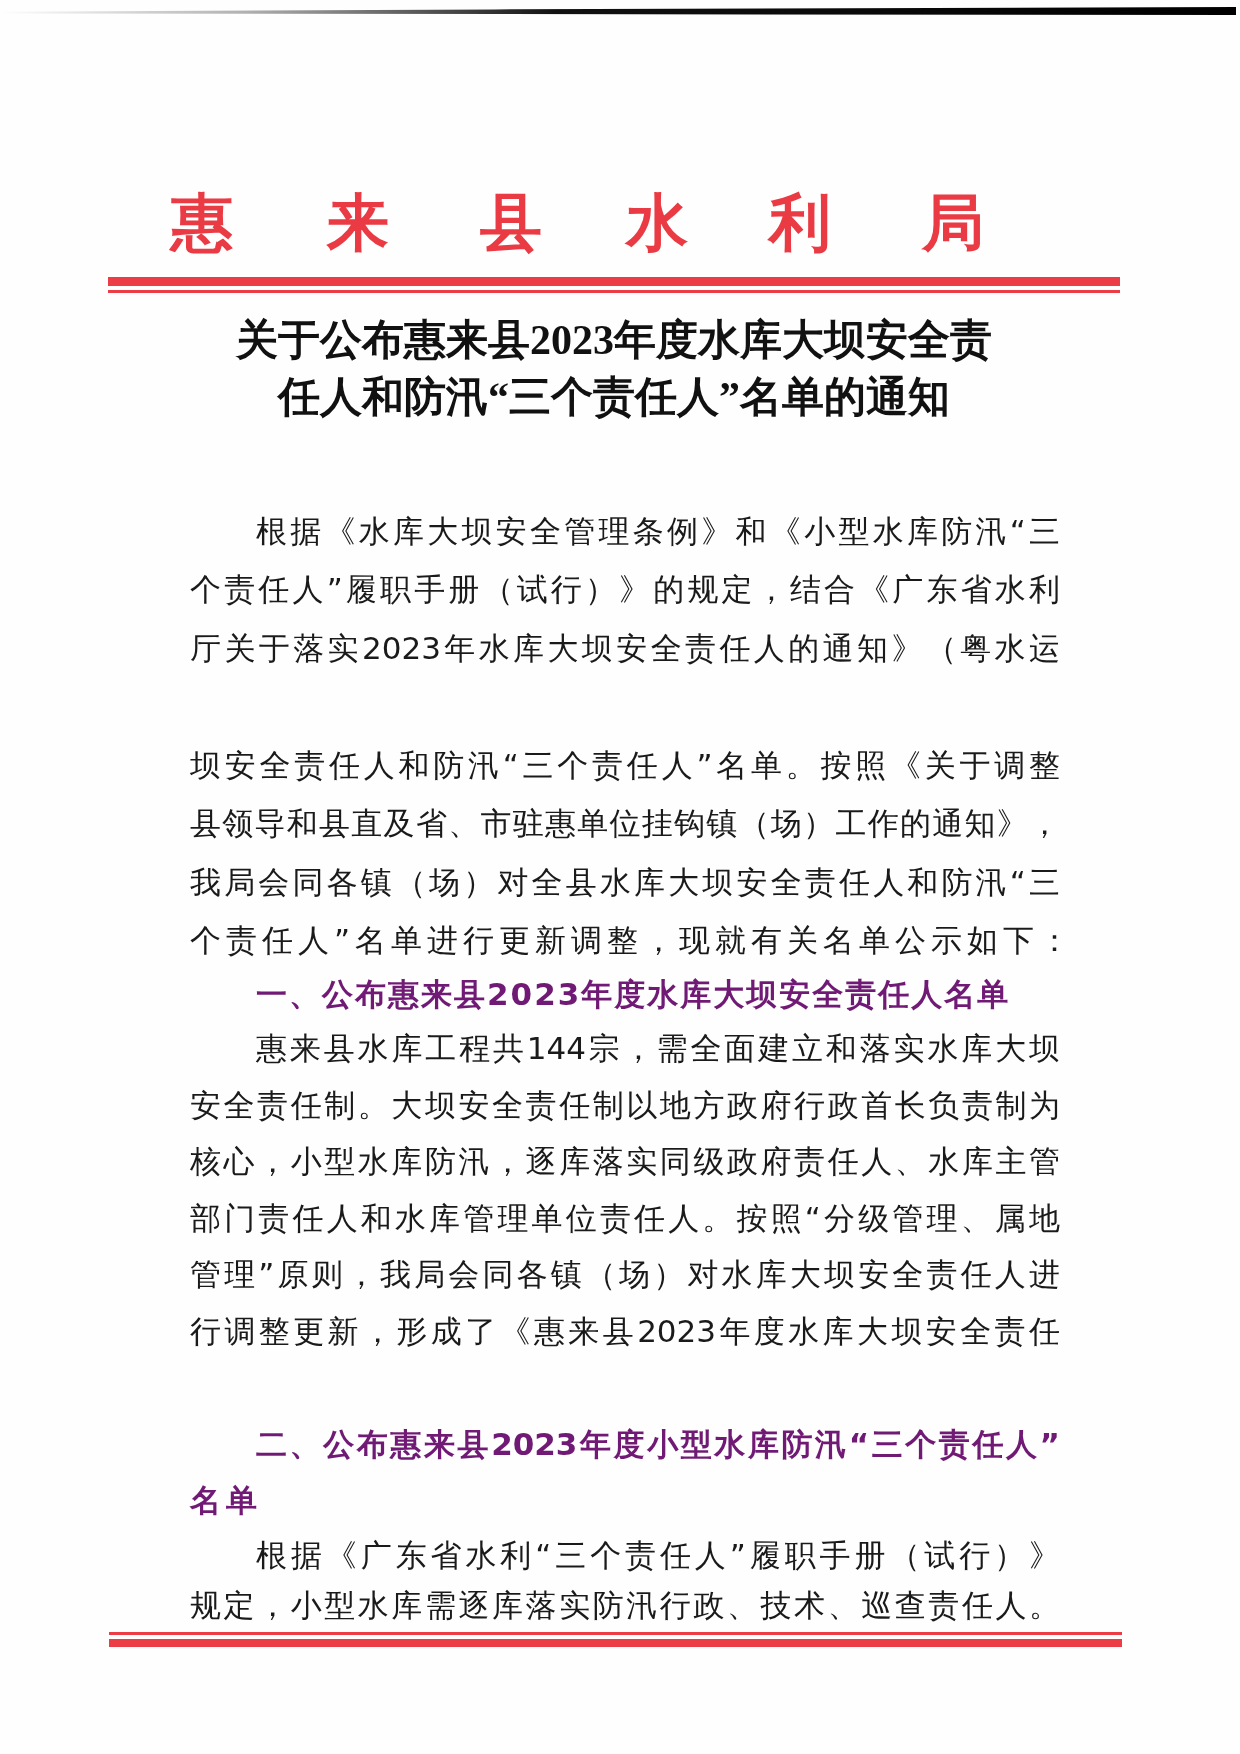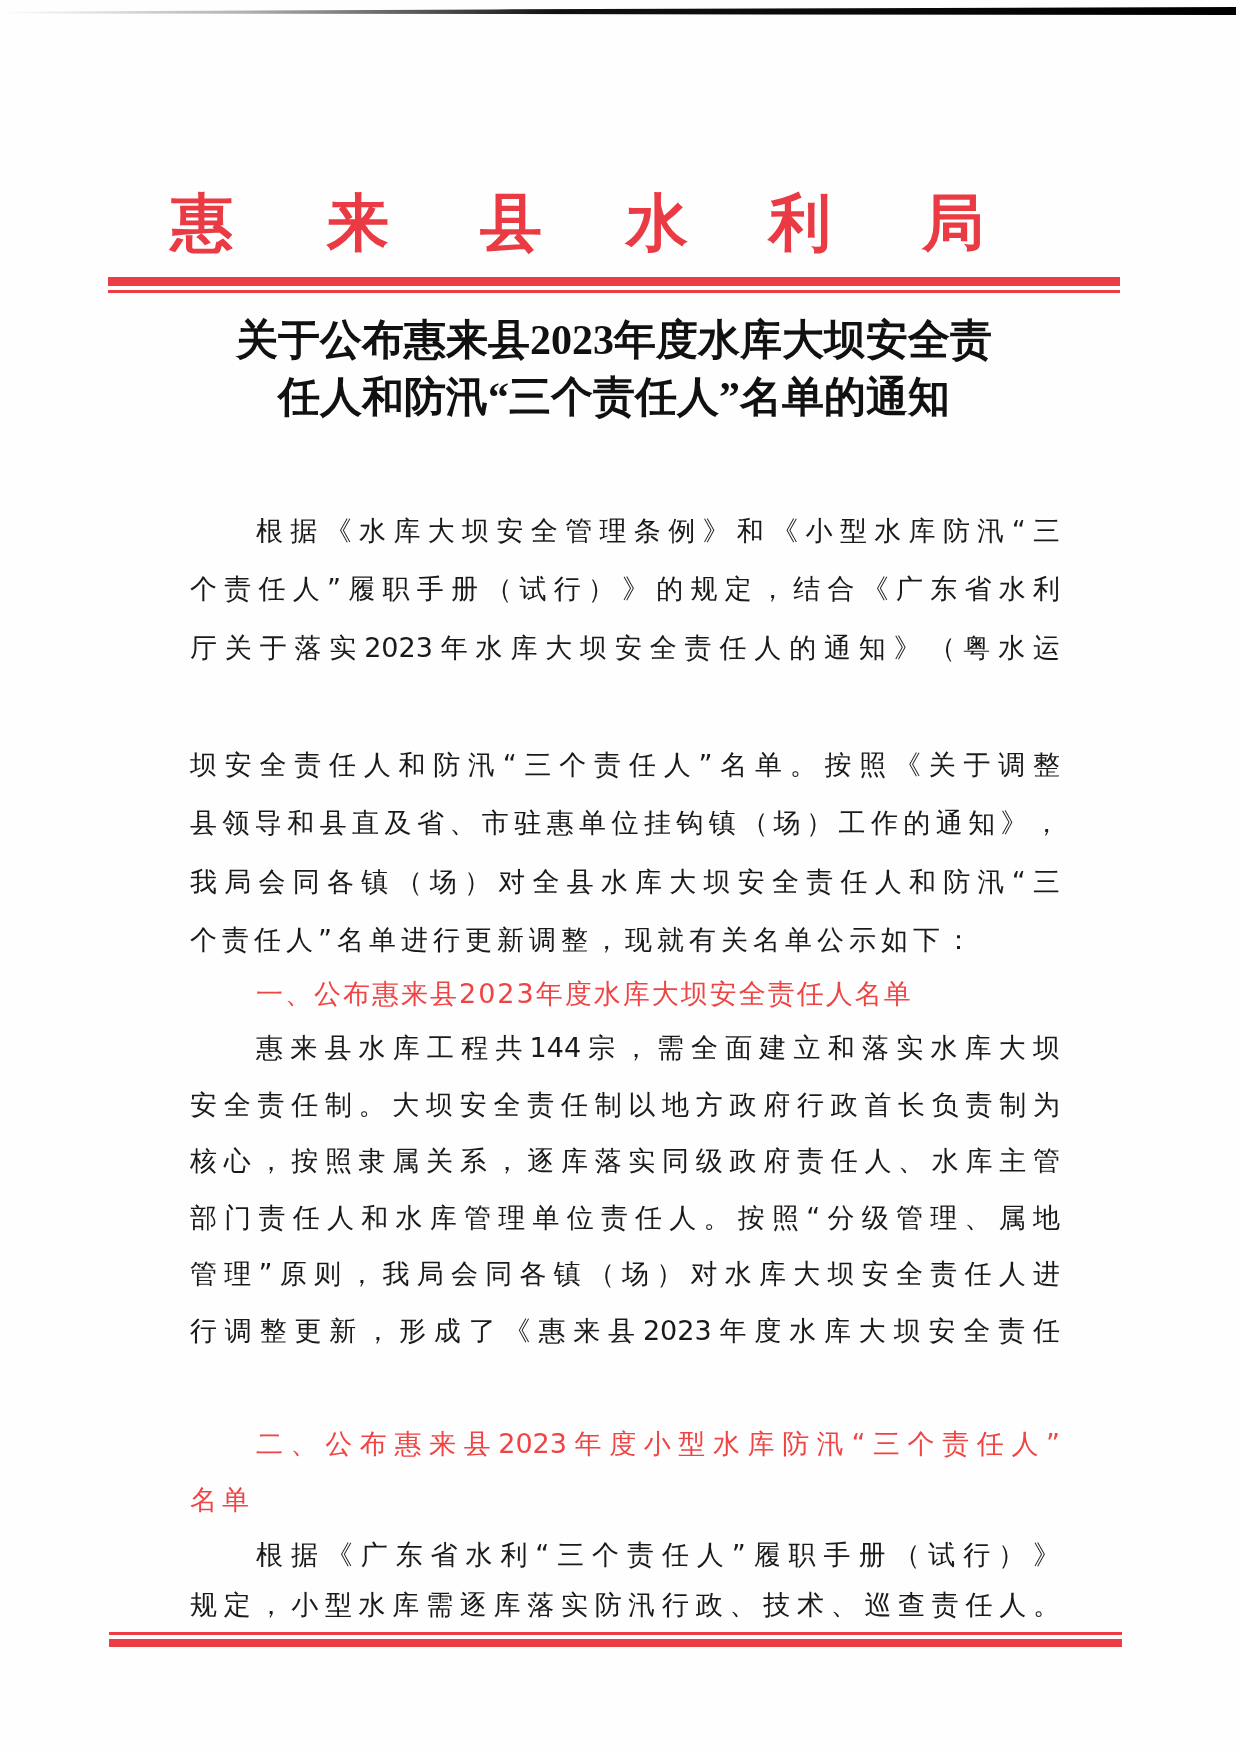--- a/index.html
+++ b/index.html
@@ -31,26 +31,26 @@
     position: absolute; left: 0; width: 1240px; text-align: center;
     font-family: "Liberation Serif", "DejaVu Serif", serif; font-weight: bold;
     font-size: 42px; line-height: 50px; color: #111; letter-spacing: 0px;
   }
   .doc-title.l1 { top: 315px; left: -6px; }
   .doc-title.l2 { top: 372px; left: -6px; }
 
   .body-line {
     position: absolute; left: 190px; width: 870px; height: 40px;
     font-family: "DejaVu Sans", "Liberation Sans", sans-serif;
-    font-size: 27px; line-height: 40px; color: #1a1a1a;
+    font-size: 31px; line-height: 40px; color: #1a1a1a;
     white-space: nowrap; text-align: justify; text-align-last: justify;
   }
   .body-line.indent { left: 256px; width: 804px; }
   .body-line.noj { text-align: right; text-align-last: left; letter-spacing: 5px; }
-  .body-line.heading { font-weight: normal; color: #ef4444; }
+  .body-line.heading { font-weight: bold; color: #701a75; }
 </style>
 </head>
 <body>
 
 <div class="page">
   <div class="scan-edge"></div>
 
   <div class="letterhead">
     <span style="left:44px">惠</span>
     <span style="left:200px">来</span>
@@ -70,21 +70,21 @@
   <div class="body-line" style="top:569px">个责任人”履职手册（试行）》的规定，结合《广东省水利</div>
   <div class="body-line" style="top:628px">厅关于落实2023年水库大坝安全责任人的通知》（粤水运</div>
   <div class="body-line" style="top:803px">县领导和县直及省、市驻惠单位挂钩镇（场）工作的通知》，</div>
   <div class="body-line" style="top:745px">坝安全责任人和防汛“三个责任人”名单。按照《关于调整</div>
   <div class="body-line" style="top:862px">我局会同各镇（场）对全县水库大坝安全责任人和防汛“三</div>
   <div class="body-line noj" style="top:920px">个责任人”名单进行更新调整，现就有关名单公示如下：</div>
 
   <div class="body-line indent heading noj" style="top:974px;letter-spacing:2px">一、公布惠来县2023年度水库大坝安全责任人名单</div>
   <div class="body-line indent" style="top:1028px">惠来县水库工程共144宗，需全面建立和落实水库大坝</div>
   <div class="body-line" style="top:1085px">安全责任制。大坝安全责任制以地方政府行政首长负责制为</div>
-  <div class="body-line" style="top:1141px">核心，按照隶属关系，逐库落实同级政府责任人、水库主管</div>
+  <div class="body-line" style="top:1141px">核心，小型水库防汛，逐库落实同级政府责任人、水库主管</div>
   <div class="body-line" style="top:1198px">部门责任人和水库管理单位责任人。按照“分级管理、属地</div>
   <div class="body-line" style="top:1254px">管理”原则，我局会同各镇（场）对水库大坝安全责任人进</div>
   <div class="body-line" style="top:1311px">行调整更新，形成了《惠来县2023年度水库大坝安全责任</div>
 
   <div class="body-line indent heading" style="top:1424px">二、公布惠来县2023年度小型水库防汛“三个责任人”</div>
   <div class="body-line heading noj" style="top:1480px">名单</div>
   <div class="body-line indent" style="top:1535px">根据《广东省水利“三个责任人”履职手册（试行）》</div>
   <div class="body-line" style="top:1585px">规定，小型水库需逐库落实防汛行政、技术、巡查责任人。</div>
 
   <div class="rule bot-thin"></div>

